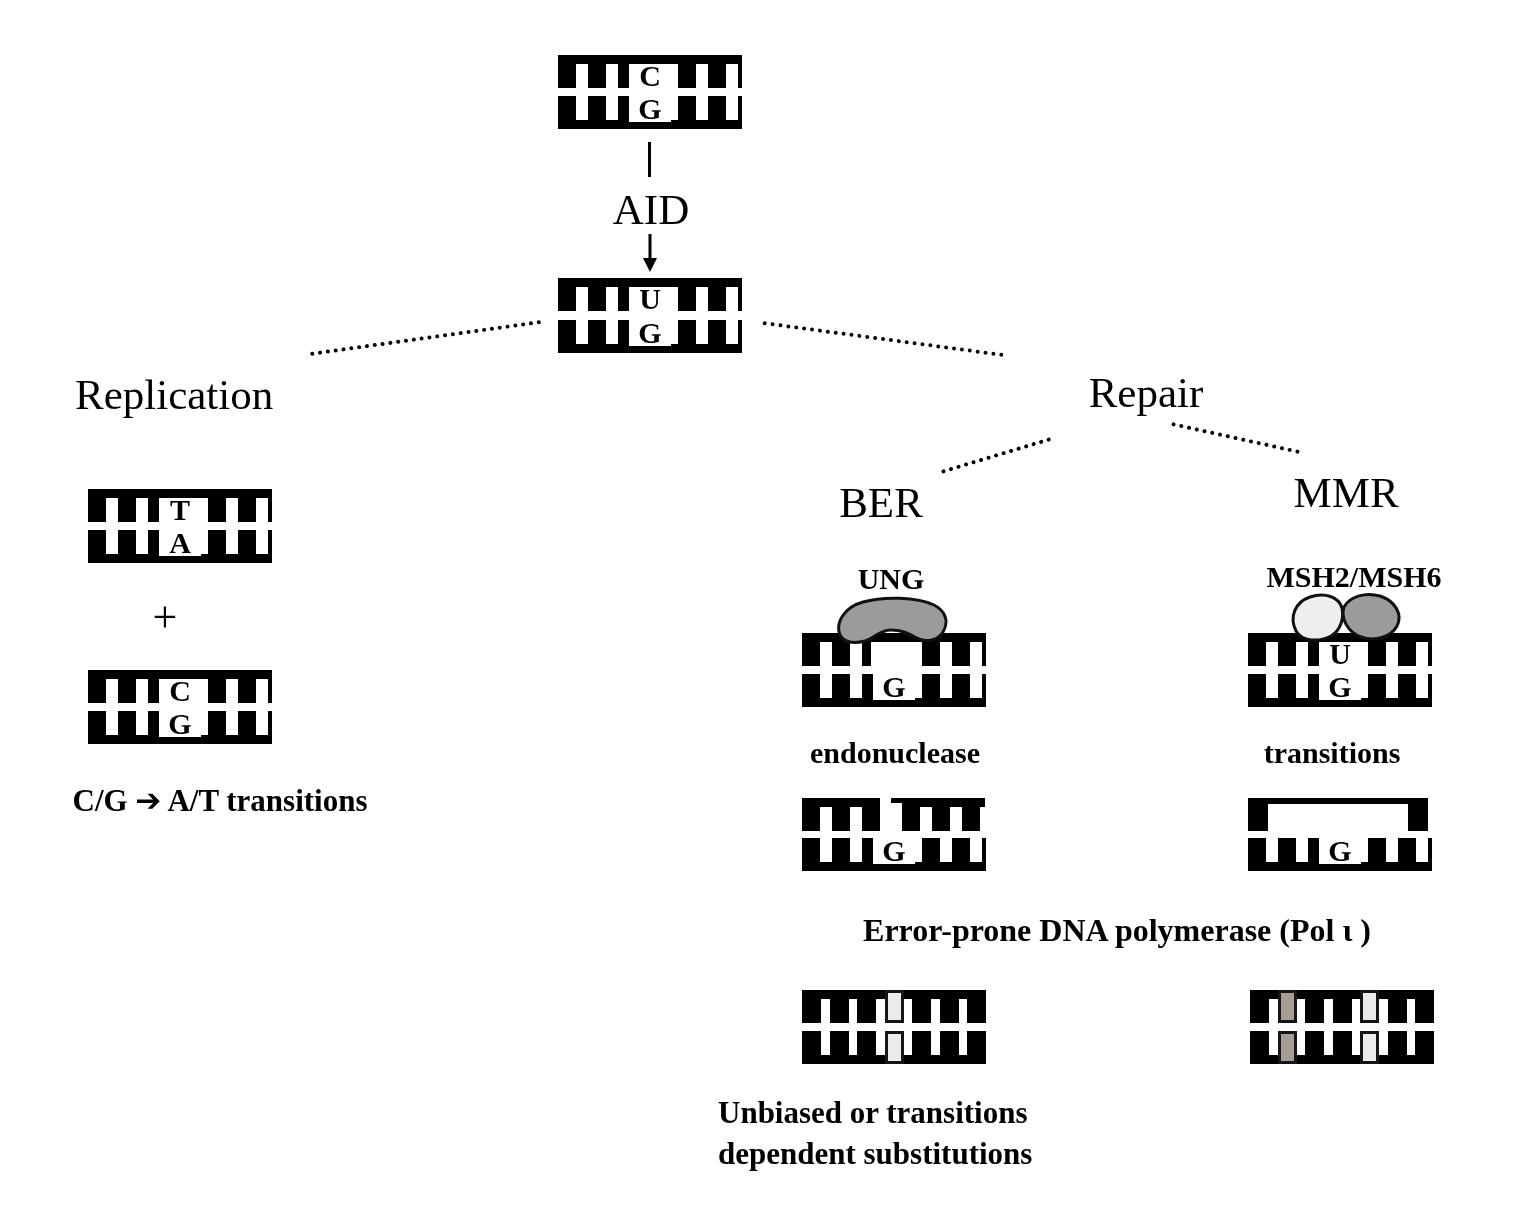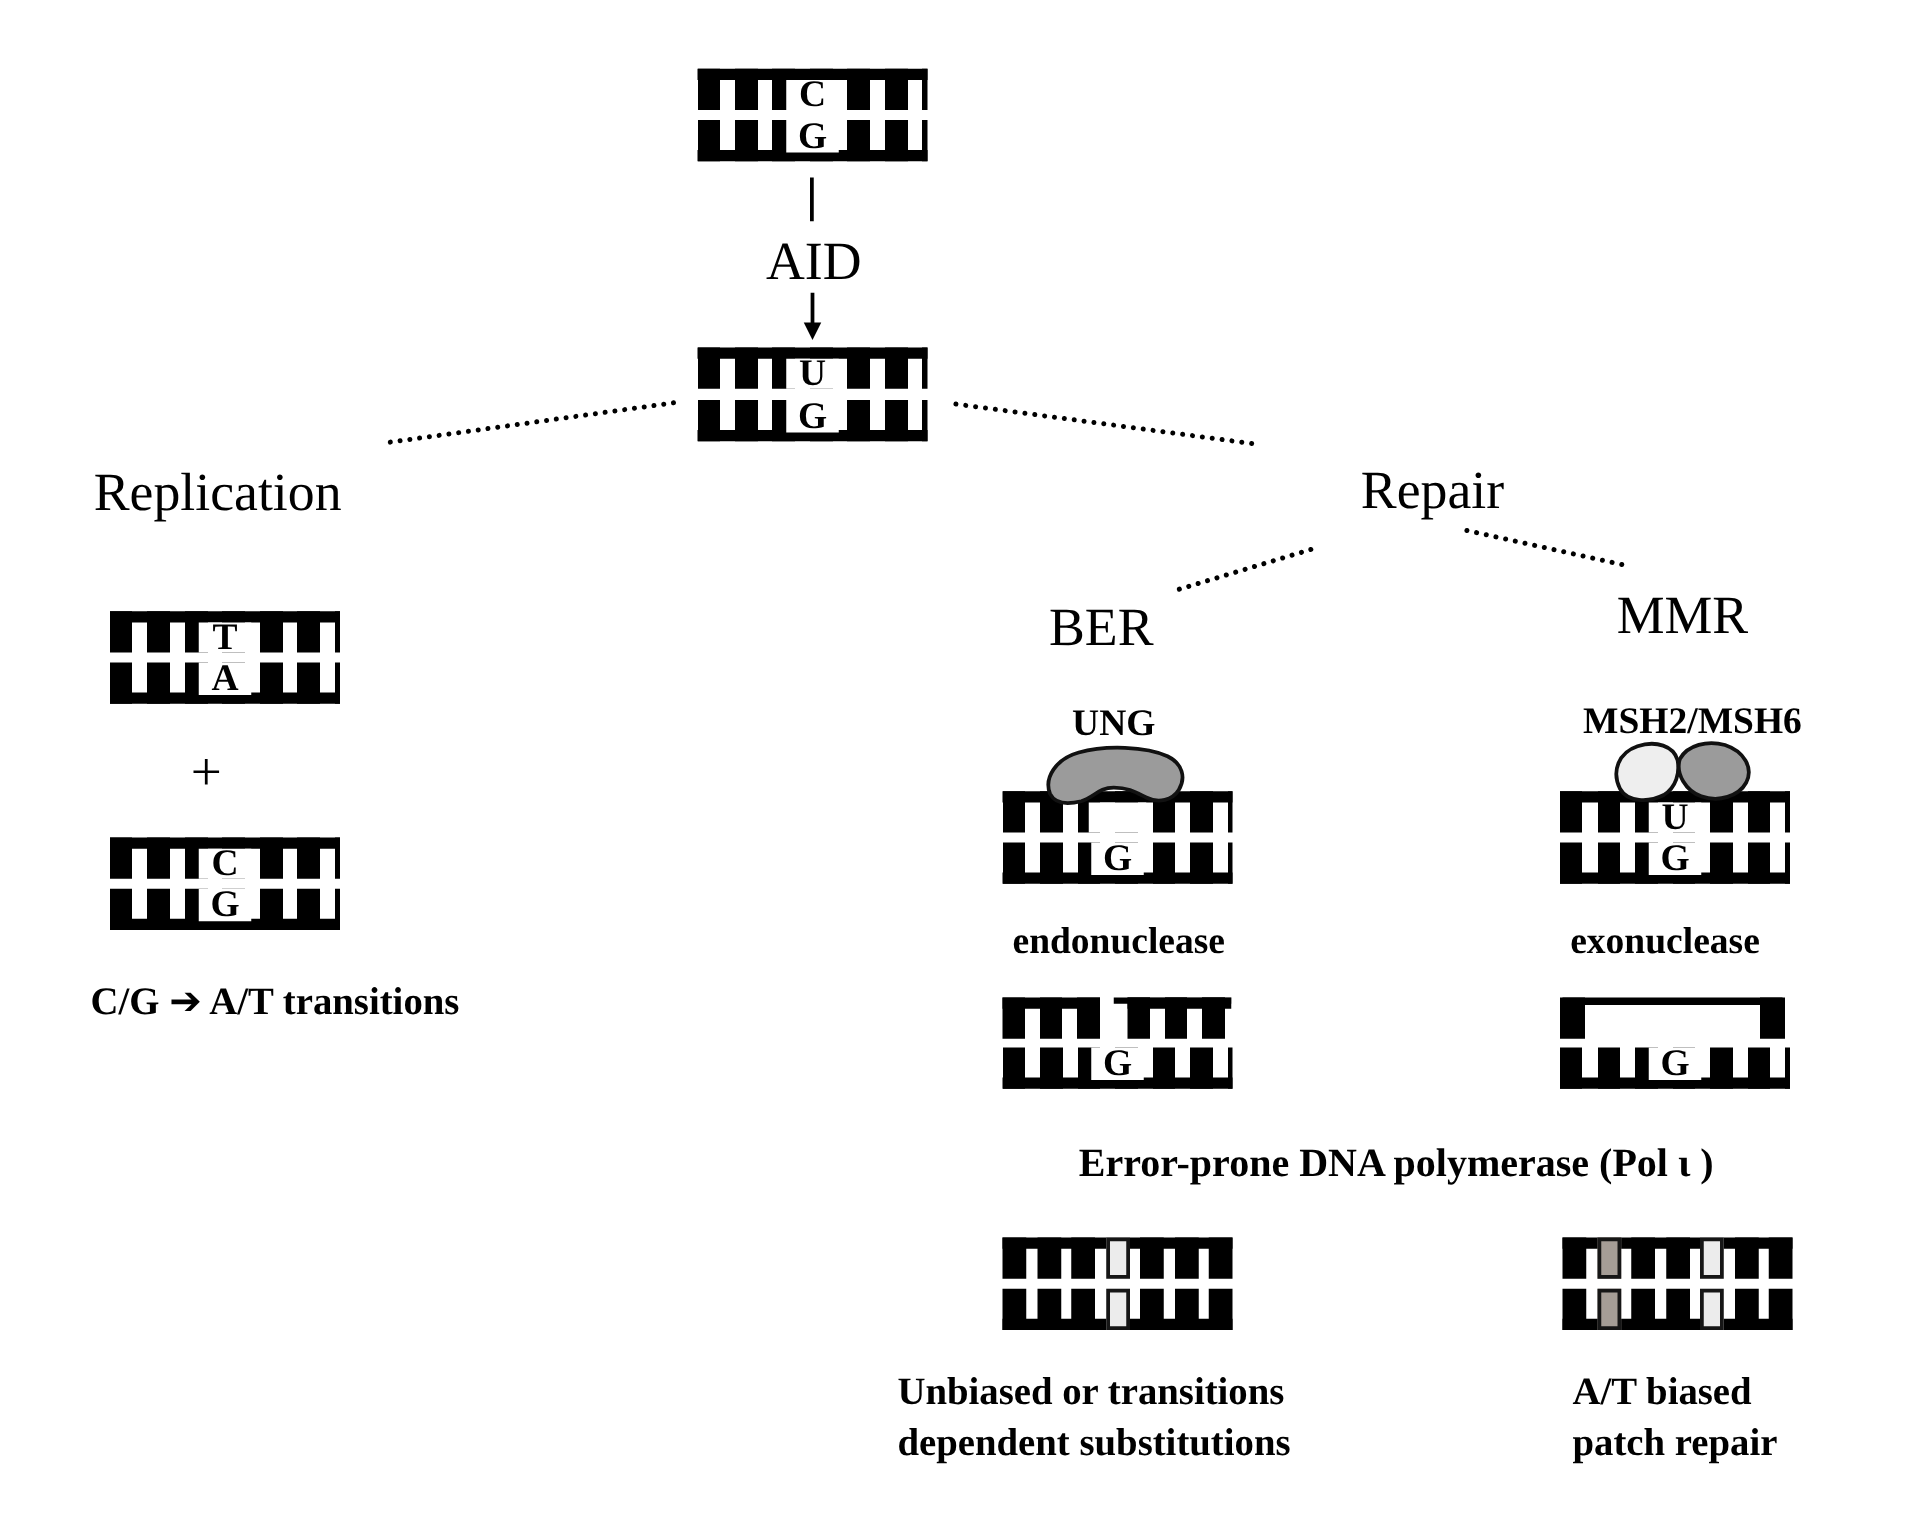--- a/index.html
+++ b/index.html
@@ -181,21 +181,21 @@
     <div class="strand b" style="left:1248px; top:674px;">
       <div class="base">G</div>
     </div>
   </div>
 
   <svg class="blob" style="left:1284px; top:591px;" width="118" height="54" viewBox="0 0 118 54">
     <path d="M12,40 C5,26 11,11 26,6 C41,1 55,6 58,17 C60,27 57,39 47,45 C35,51 18,51 12,40 Z" fill="#eeeeee" stroke="#111" stroke-width="3"></path>
     <path d="M60,16 C66,5 82,1 96,5 C111,10 119,23 113,35 C107,46 91,51 77,46 C65,42 56,28 60,16 Z" fill="#9b9b9b" stroke="#111" stroke-width="3"></path>
   </svg>
 
-  <div class="lbl" style="left:1332px; top:736px;">exonuclease</div>
+  <div class="lbl" style="left:1332px; top:736px;">transitions</div>
 
   <div>
     <div class="thinline" style="left:1250px; top:798px; width:176px; height:6px;"></div>
     <div class="block" style="left:1248px; top:798px;"></div>
     <div class="block" style="left:1408px; top:798px;"></div>
     <div class="strand b" style="left:1248px; top:838px;">
       <div class="base">G</div>
     </div>
   </div>
 
@@ -213,18 +213,14 @@
       <div class="tooth"></div>
       <div class="tooth gray"></div>
       <div class="tooth"></div>
       <div class="tooth"></div>
       <div class="tooth light"></div>
       <div class="tooth"></div>
       <div class="tooth"></div>
     </div>
   </div>
 
-  <div class="cap" style="left:1258px; top:1092px;">
-    <span>A/T biased</span><br>
-    <span>patch repair</span>
-  </div>
 
 </div>
 
 </body></html>

